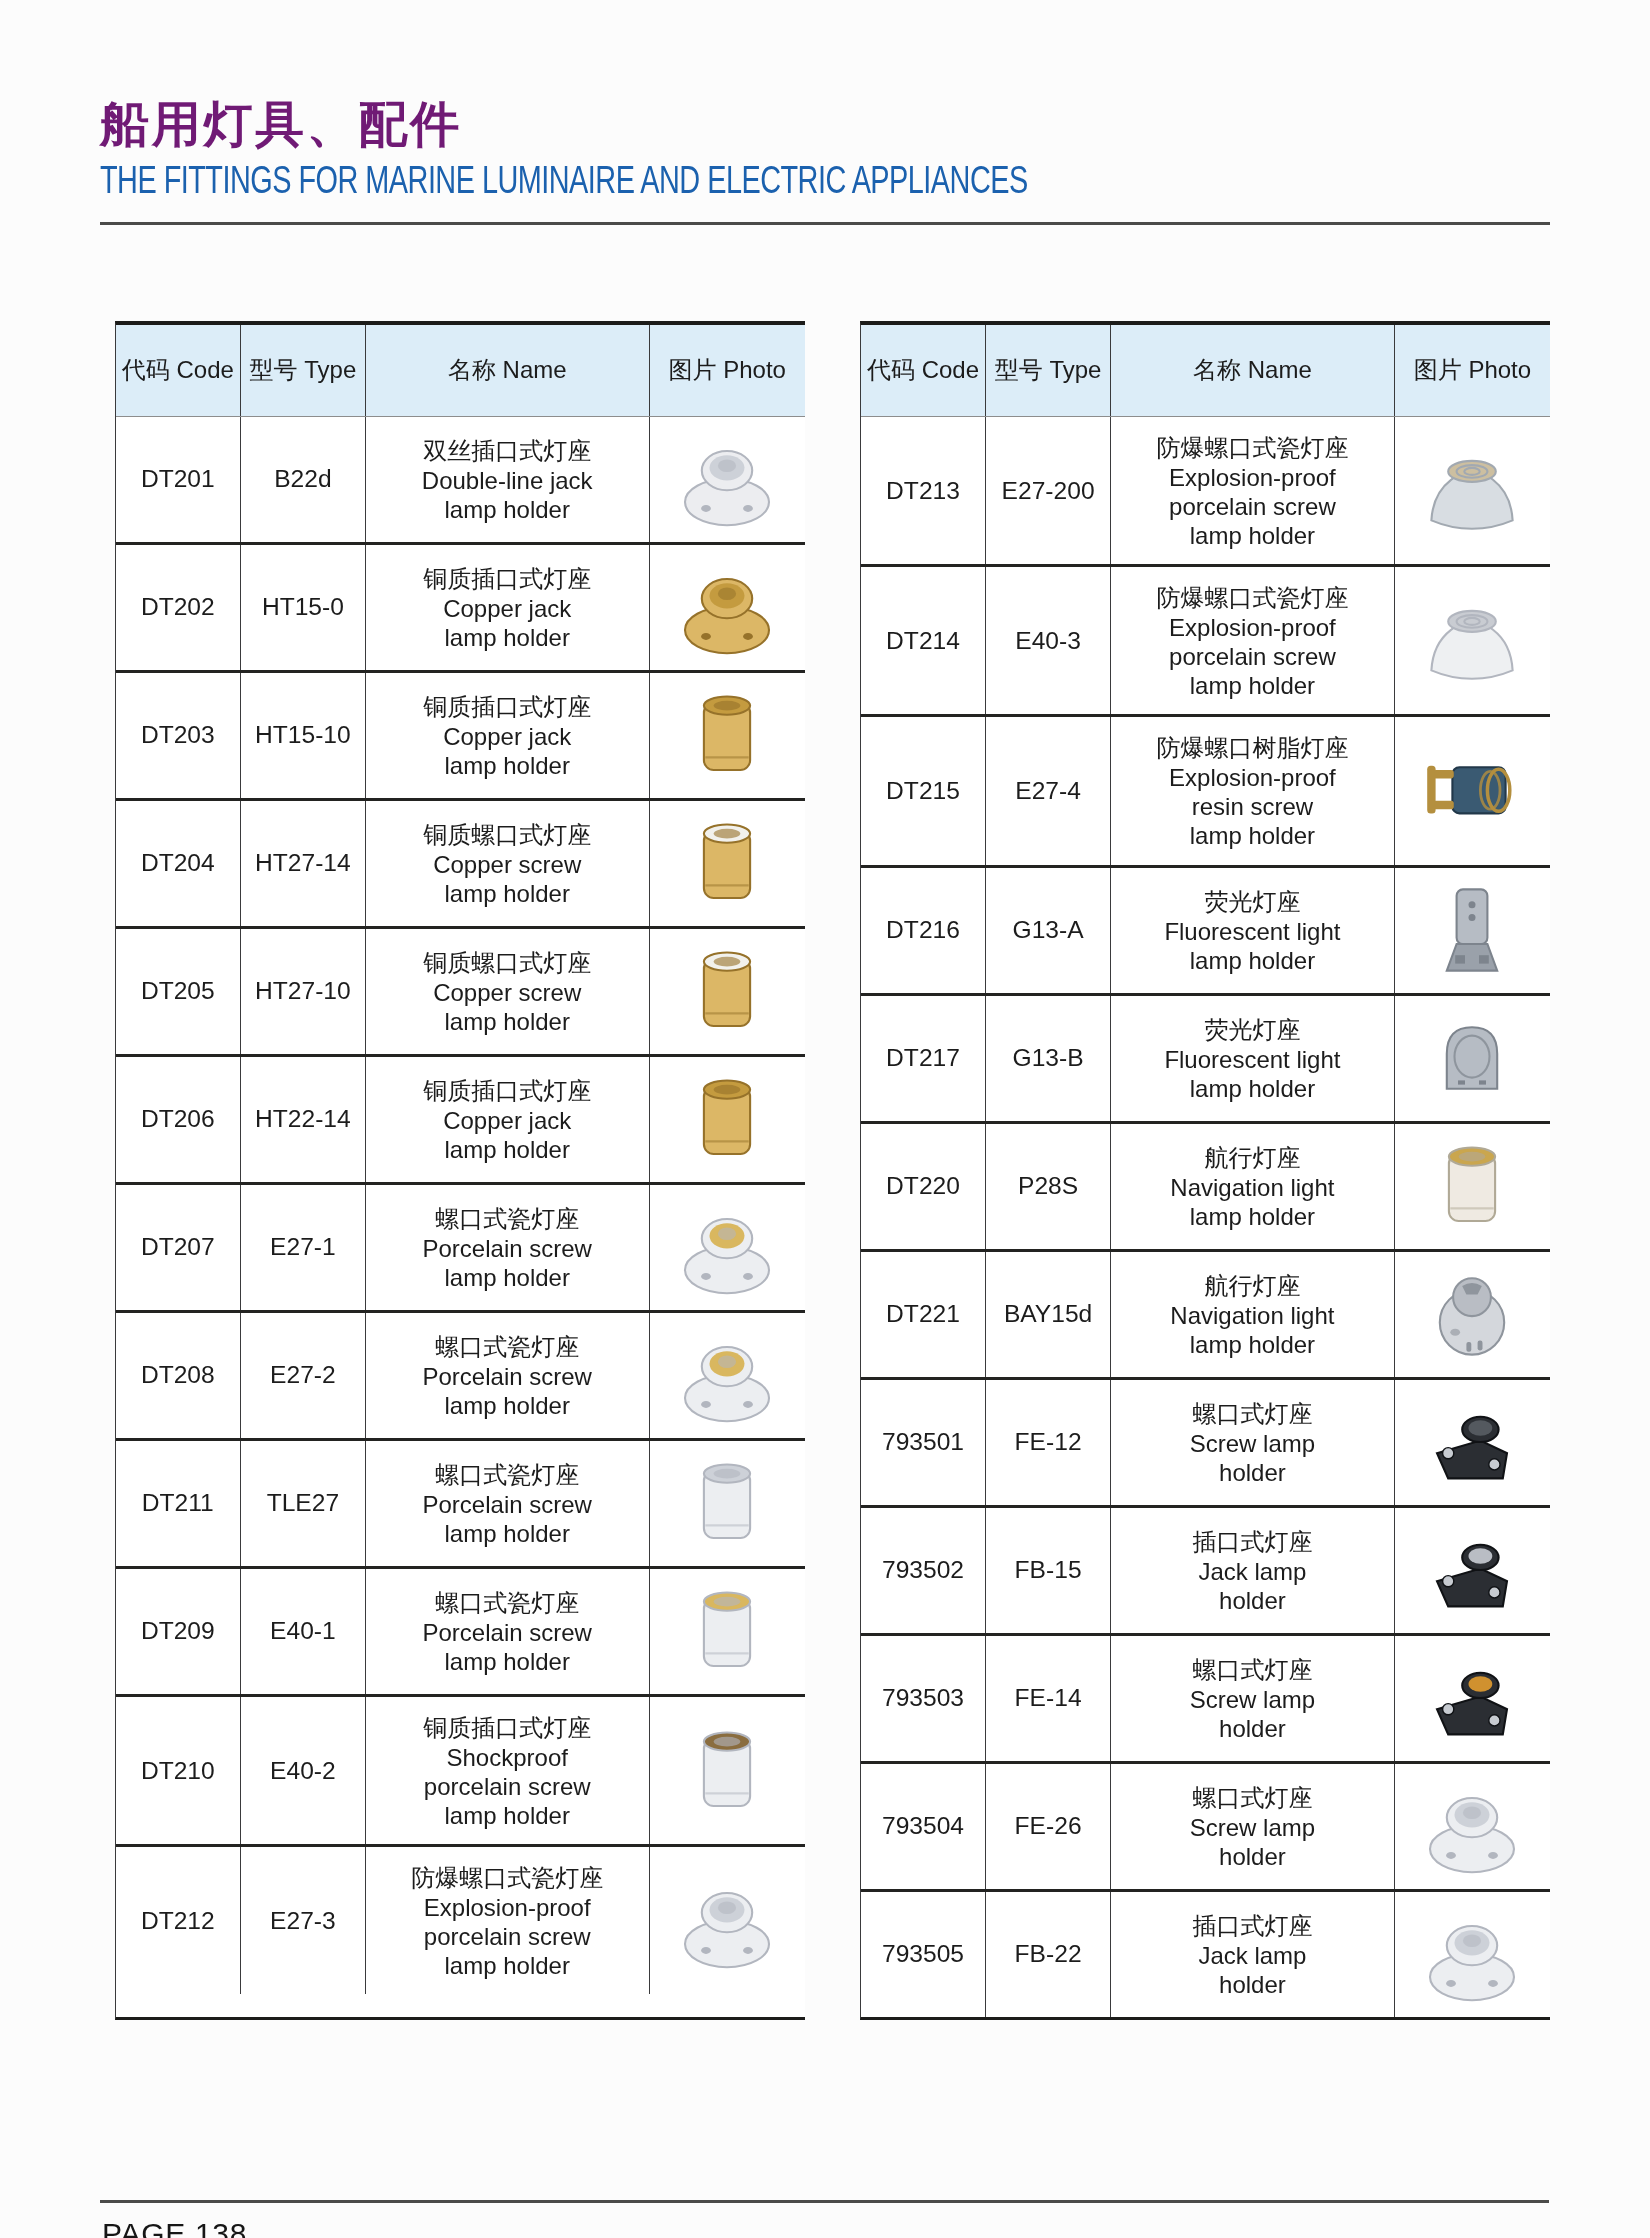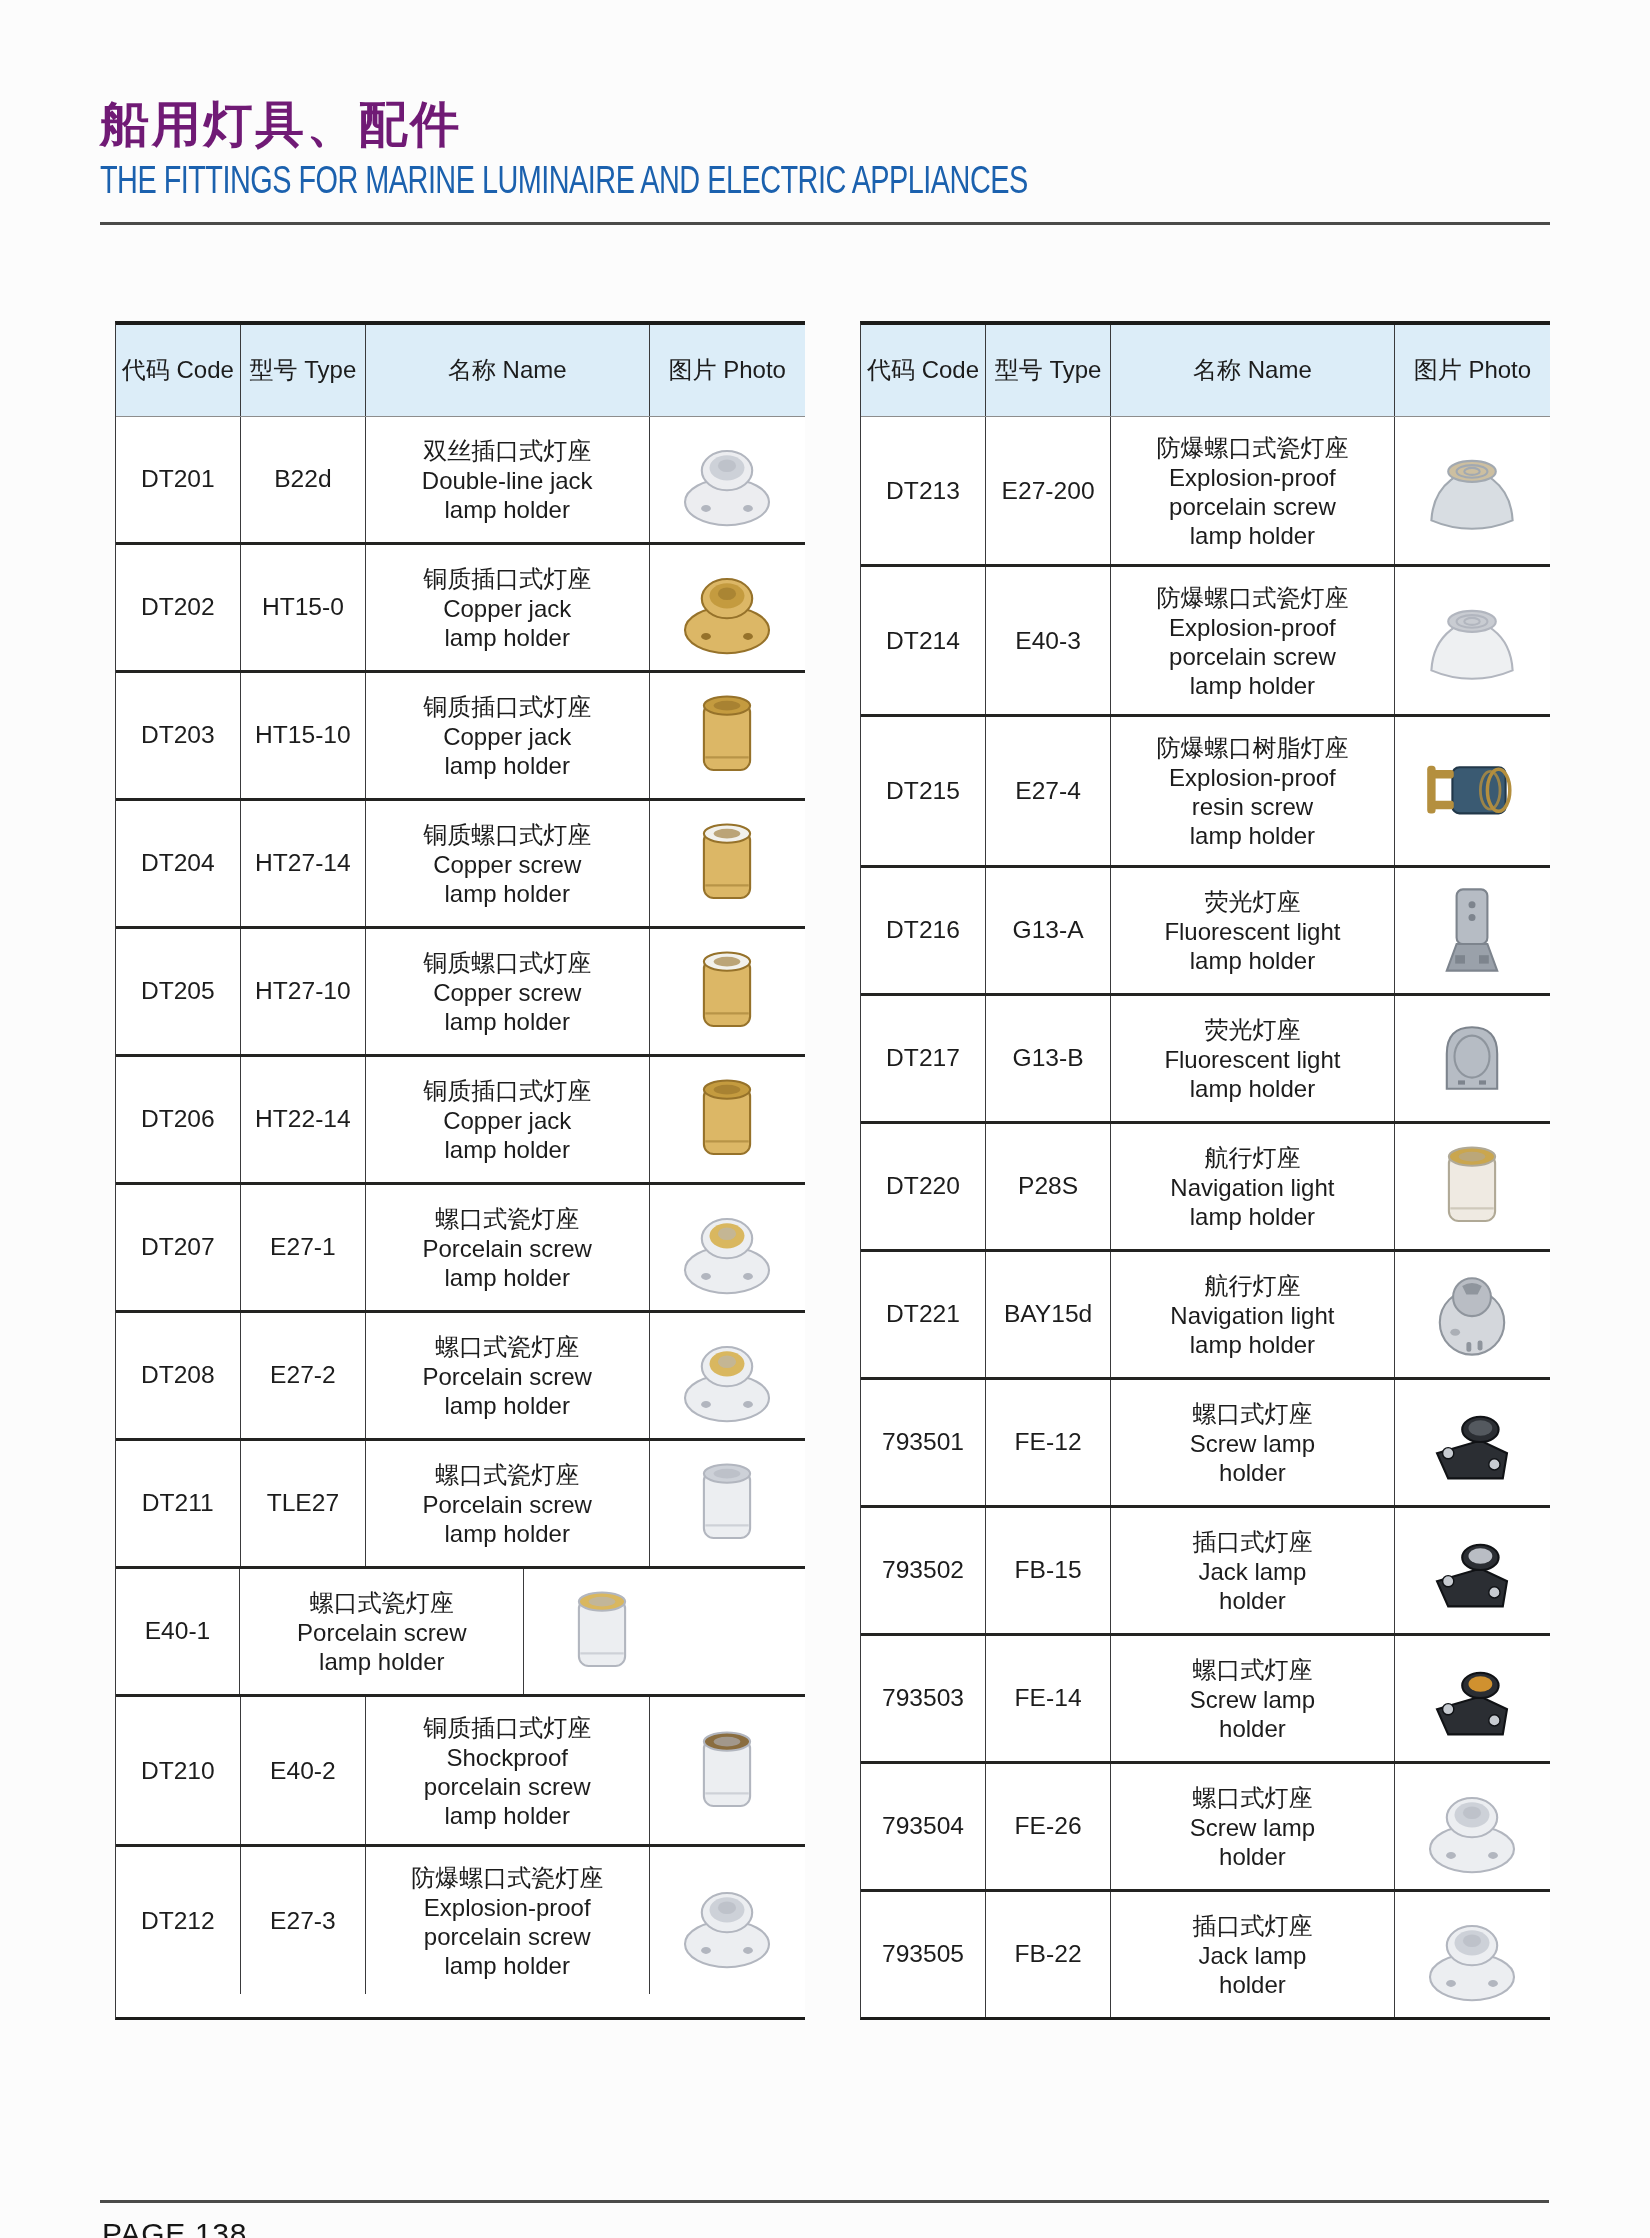--- a/index.html
+++ b/index.html
@@ -241,20 +241,21 @@
       <span class="photo" title="white porcelain cylindrical screw holder"><svg viewBox="0 0 160 160" role="img">
     <rect x="47" y="34" width="66" height="96" rx="14" fill="#eceef1" stroke="#b2b6bf" stroke-width="3"></rect>
     <path d="M49 112 h62" stroke="#b2b6bf" stroke-width="3" opacity="0.5"></path>
     <ellipse cx="80" cy="38" rx="33" ry="13" fill="#cdd1d8" stroke="#b2b6bf" stroke-width="3"></ellipse>
     <ellipse cx="80" cy="38" rx="19" ry="7" fill="#b2b6bf" opacity="0.6"></ellipse>
                   </svg></span>
     </div>
   </div>
 
   <div class="row">
+    <div class="td c-code">DT209</div>
     <div class="td c-type">E40-1</div>
     <div class="td c-name">
       <div class="name-cn">螺口式瓷灯座</div>
       <div class="name-en">Porcelain screw
 lamp holder</div>
     </div>
     <div class="td c-photo">
       <span class="photo" title="large white porcelain screw holder with brass spring"><svg viewBox="0 0 160 160" role="img">
     <rect x="47" y="34" width="66" height="96" rx="14" fill="#eceef1" stroke="#b2b6bf" stroke-width="3"></rect>
     <path d="M49 112 h62" stroke="#b2b6bf" stroke-width="3" opacity="0.5"></path>

